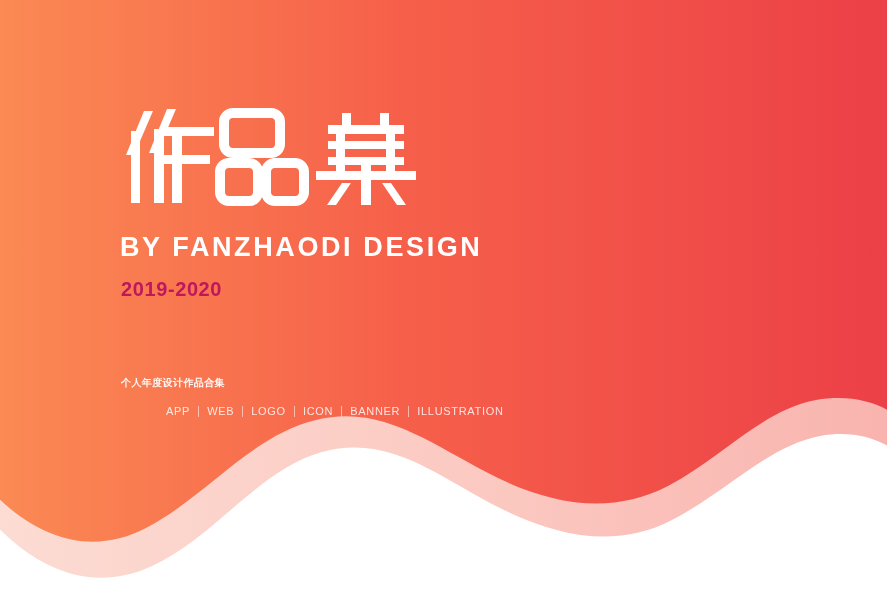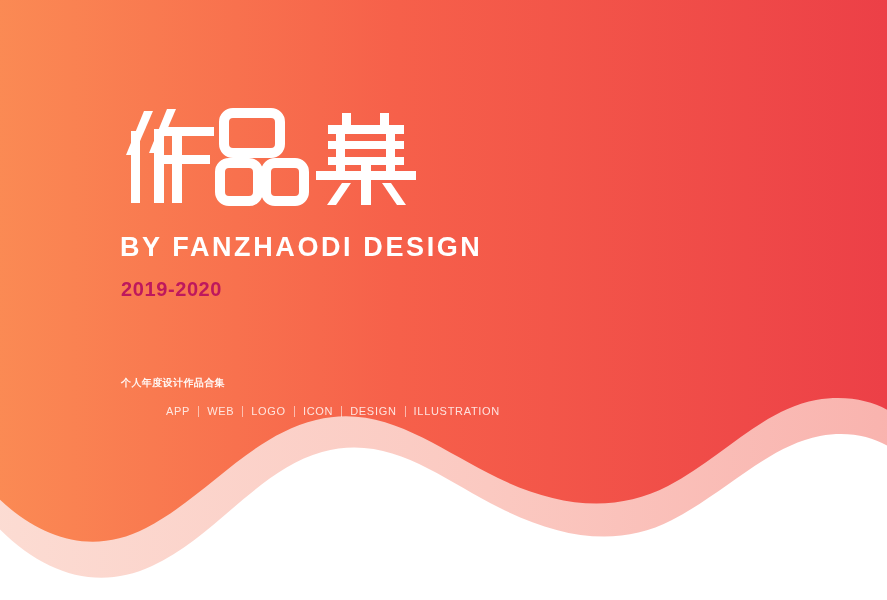--- a/index.html
+++ b/index.html
@@ -225,19 +225,19 @@
 
     <div id="category-list">
       <span class="cat">APP</span>
       <span class="sep"></span>
       <span class="cat">WEB</span>
       <span class="sep"></span>
       <span class="cat">LOGO</span>
       <span class="sep"></span>
       <span class="cat">ICON</span>
       <span class="sep"></span>
-      <span class="cat">DESIGN</span>
+      <span class="cat">BANNER</span>
       <span class="sep"></span>
       <span class="cat">ILLUSTRATION</span>
     </div>
 
   </div>
 </div>
 
 </body></html>

